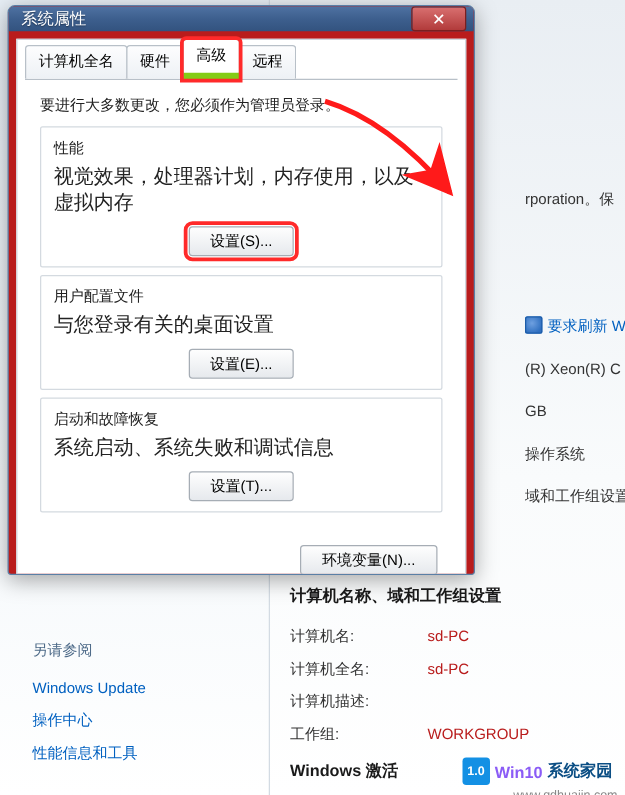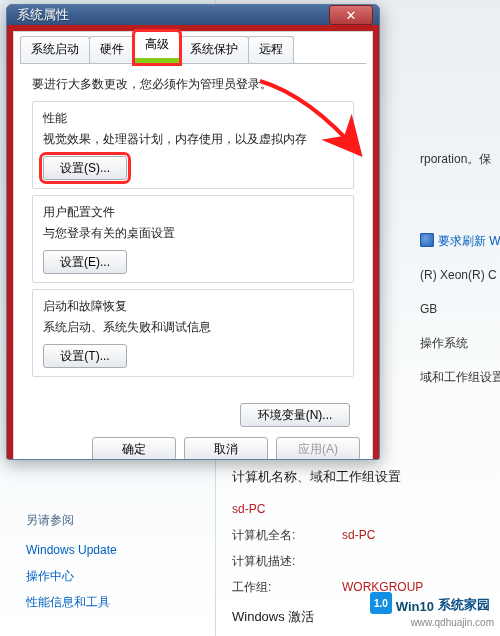--- a/index.html
+++ b/index.html
@@ -5,82 +5,83 @@
   html,body{margin:0;padding:0;width:500px;height:636px;font-family:"Microsoft YaHei","Segoe UI",Tahoma,sans-serif;font-size:12px;color:#000;background:#fff;overflow:hidden}
   *{box-sizing:border-box}
   .bg{position:absolute;inset:0;background:linear-gradient(to bottom,#e9eef3 0,#f9fbfc 60%,#fff 100%)}
   .bg-left{position:absolute;left:0;top:0;bottom:0;width:215px;background:linear-gradient(to bottom,#e7eef5 0,#f4f8fb 60%,#fff 100%)}
   .bg-divider{position:absolute;left:215px;top:0;bottom:0;width:1px;background:#d3dbe3}
   .right-info{position:absolute;left:420px;top:148px;right:4px;font-size:12px;color:#333;line-height:22px}
   .right-info .row{margin-bottom:12px;white-space:nowrap}
   .right-info .link{color:#0060c0;cursor:pointer}
   .right-info .link .shield{display:inline-block;width:14px;height:14px;vertical-align:-2px;margin-right:4px;border-radius:2px;background:radial-gradient(circle at 40% 40%,#6ea0e0 0,#2f6fc0 70%);box-shadow:inset 0 0 0 1px #1c5ca8}
   .center-info{position:absolute;left:232px;top:468px;right:10px;font-size:12px;color:#1a1a1a}
-  .center-info h4{margin:0 0 12px 0;font-weight:400;font-size:13px;color:#1a1a1a}
+  .center-info h4{margin:0 0 12px 0;font-weight:700;font-size:13px;color:#1a1a1a}
   .center-info .kv{display:flex;margin:4px 0;line-height:22px}
   .center-info .kv .k{width:110px;color:#333}
   .center-info .kv .v{color:#b91c1c}
   .left-seealso{position:absolute;left:26px;top:507px;font-size:12px;color:#4d6a88;line-height:26px}
   .left-seealso .hdr{color:#4d6a88;margin-bottom:4px}
   .left-seealso .lk{color:#0060c0;cursor:pointer}
-  .watermark{position:absolute;right:6px;bottom:20px;font-size:13px;font-weight:700;color:#fff;background:rgba(0,0,0,.0);padding:2px 4px;display:flex;align-items:flex-end;gap:4px}
+  .watermark{position:absolute;right:6px;bottom:6px;font-size:13px;font-weight:700;color:#fff;background:rgba(0,0,0,.0);padding:2px 4px;display:flex;align-items:center;gap:4px}
   .watermark .logo{width:22px;height:22px;background:#1390e4;border-radius:3px;display:flex;align-items:center;justify-content:center;color:#fff;font-size:10px;font-weight:700}
-  .watermark .txt1{color:#0c4a6e}
+  .watermark .txt1{color:#8b5cf6}
   .watermark .txt2{color:#0b4e84}
   .watermark .sub{position:absolute;right:0;bottom:-12px;font-size:10px;font-weight:400;color:#888}
 
   
   .dlg{position:absolute;left:6px;top:4px;width:374px;height:456px;border:1px solid #5a7fa6;border-radius:6px 6px 3px 3px;box-shadow:0 4px 18px rgba(0,0,0,.35);background:#b91c1c;display:flex;flex-direction:column;overflow:hidden}
   .titlebar{height:30px;background:linear-gradient(to bottom,#4f72a2 0,#3d5f8e 50%,#33537f 100%);display:flex;align-items:center;justify-content:space-between;padding:0 0 0 10px;color:#fff;font-size:13px}
   .titlebar .ttl{text-shadow:0 1px 1px rgba(0,0,0,.4)}
   .titlebar .close{width:44px;height:20px;margin-right:6px;background:linear-gradient(to bottom,#d86f6f,#b23b3b);border:1px solid #7a1f1f;border-radius:3px;display:flex;align-items:center;justify-content:center;color:#fff;font-size:13px;line-height:1;cursor:pointer}
   .client{flex:1;background:#fff;margin:6px;border:1px solid #cfd6dd;padding:6px 6px 4px 6px;display:flex;flex-direction:column}
   .tabs{display:flex;align-items:flex-end;height:26px;border-bottom:1px solid #b8c0c8;position:relative}
   .tab{padding:4px 10px 5px;border:1px solid #b8c0c8;border-bottom:none;background:linear-gradient(to bottom,#fdfdfe,#edf1f5);margin-right:-1px;border-radius:3px 3px 0 0;cursor:pointer;font-size:12px;position:relative}
   .tab.active{background:#fff;z-index:2;border-bottom:6px solid #84cc16;margin-bottom:-1px}
   .tab.hl{outline:3px solid #ff2a2a;outline-offset:-1px}
   .tabbody{flex:1;padding:12px 12px 6px 12px;display:flex;flex-direction:column;gap:6px;overflow:hidden}
   .note{font-size:12px;color:#222;margin-bottom:2px}
   .group{border:1px solid #d4dae0;border-radius:2px;padding:8px 10px 8px 10px;background:#fff;position:relative}
   .group .gtitle{font-size:12px;color:#222;margin-bottom:4px}
-  .group .gdesc{font-size:12px;color:#222;margin-bottom:8px}
-  .group .row-btn{display:flex;justify-content:flex-start}
+  .group .gdesc{font-size:16px;color:#222;margin-bottom:8px}
+  .group .row-btn{display:flex;justify-content:center}
   .btn{min-width:84px;height:24px;padding:0 10px;border:1px solid #a6adb5;border-radius:3px;background:linear-gradient(to bottom,#fefefe,#e6e9ed);font-size:12px;cursor:pointer;display:inline-flex;align-items:center;justify-content:center}
   .btn:disabled{color:#9a9a9a;cursor:default}
   .btn.hl{outline:3px solid #ff2a2a;outline-offset:1px}
   .envrow{display:flex;justify-content:flex-end;margin-top:20px;padding-right:4px}
   .dlg-btns{display:flex;justify-content:flex-end;gap:8px;padding:4px 6px 2px 0}
 
   
   .arrow{position:absolute;left:250px;top:76px;width:130px;height:90px;pointer-events:none}
   .arrow svg{width:100%;height:100%}
 </style>
 </head>
 <body>
 
 <div class="bg"></div>
 <div class="bg-left"></div>
 <div class="bg-divider"></div>
 
 <div class="right-info">
   <div class="row">rporation。保</div>
-  <div class="row" style="margin-top:60px">
+  <div class="row" style="margin-top:80px">
     <span class="link">
       <span class="shield"></span><span>要求刷新 W</span>
     </span>
   </div>
   <div class="row">(R) Xeon(R) C</div>
   <div class="row">GB</div>
   <div class="row">操作系统</div>
   <div class="row">域和工作组设置</div>
 </div>
 
 <div class="center-info">
   <h4>计算机名称、域和工作组设置</h4>
   <div class="kv">
+      <span class="k">计算机名:</span>
       <span class="v">sd-PC</span>
     </div>
   <div class="kv">
       <span class="k">计算机全名:</span>
       <span class="v">sd-PC</span>
     </div>
   <div class="kv">
       <span class="k">计算机描述:</span>
       <span class="v"></span>
     </div>
@@ -107,24 +108,23 @@
 
 <div class="dlg">
   <div class="titlebar">
     <span class="ttl">系统属性</span>
     <span class="close">
         <span>✕</span>
       </span>
   </div>
   <div class="client">
     <div class="tabs">
-      <div class="tab">系统启动</div>
+      <div class="tab">计算机全名</div>
       <div class="tab">硬件</div>
       <div class="tab active hl">高级</div>
-      <div class="tab">系统保护</div>
       <div class="tab">远程</div>
     </div>
     <div class="tabbody">
       <div class="note">要进行大多数更改，您必须作为管理员登录。</div>
 
       <div class="group">
         <div class="gtitle">性能</div>
         <div class="gdesc">视觉效果，处理器计划，内存使用，以及虚拟内存</div>
         <div class="row-btn">
             <button class="btn hl">设置(S)...</button>

